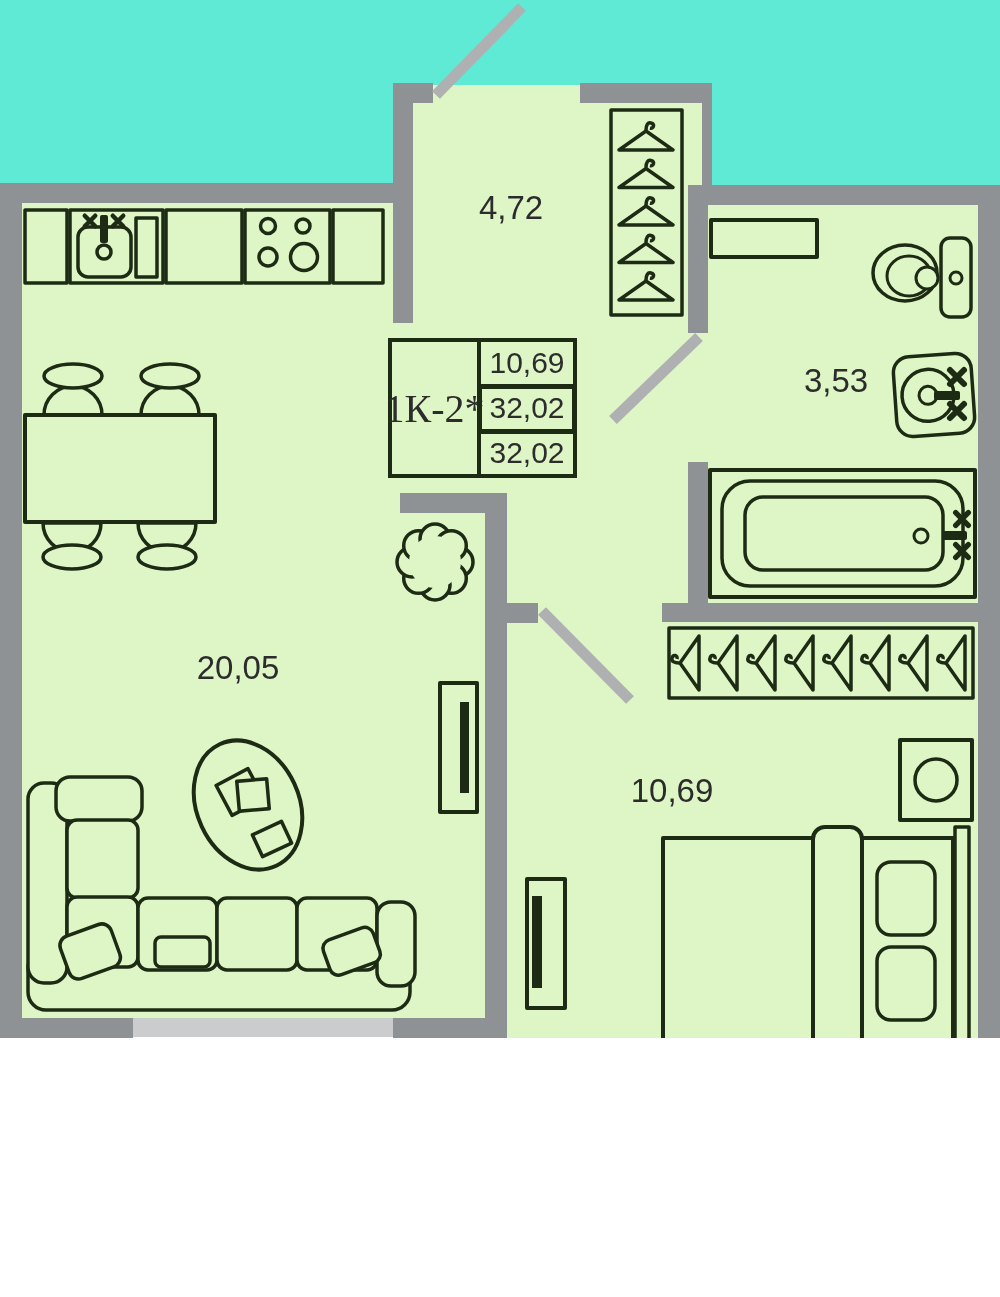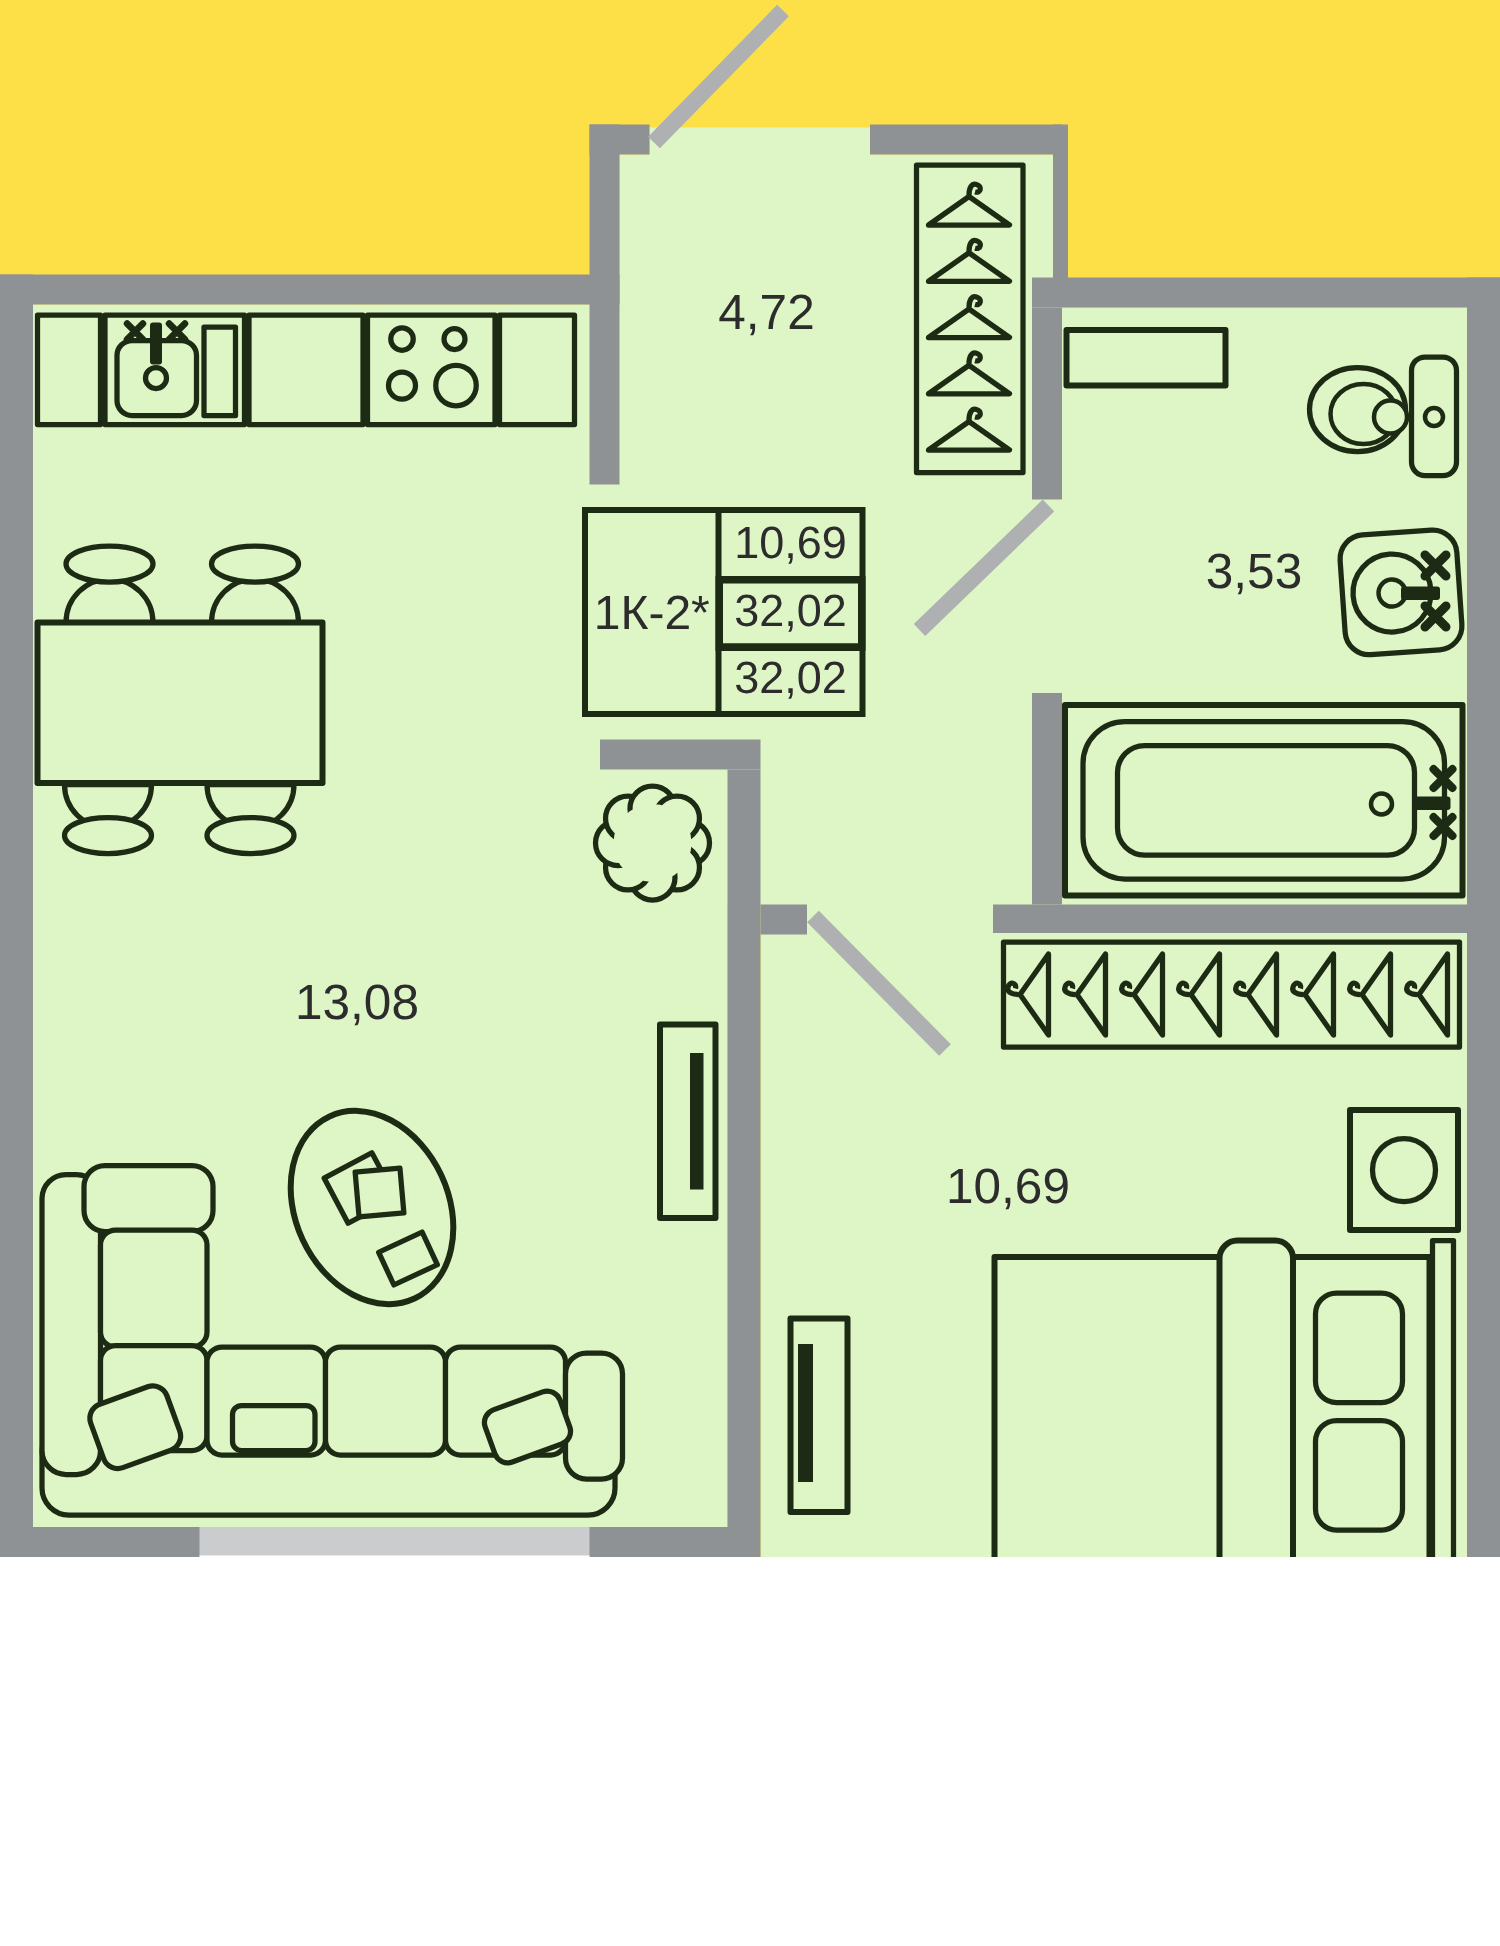--- a/index.html
+++ b/index.html
@@ -1,28 +1,28 @@
 <!DOCTYPE html>
 <html><head>
 <meta charset="utf-8">
 <style>
   html,body{margin:0;padding:0;background:#ffffff;}
-  #plan{position:relative;width:1000px;height:1038px;background:#fde047;overflow:hidden;
+  #plan{position:relative;width:1000px;height:1038px;background:#5eead4;overflow:hidden;
         font-family:"Liberation Sans","DejaVu Sans",sans-serif;}
   .floor{position:absolute;background:#def5c6;}
   .wall{position:absolute;background:#8f9294;}
   .win{position:absolute;background:#caccce;}
   .winpane{position:absolute;background:#ffffff;}
   #furniture{position:absolute;left:0;top:0;}
   .roomlabel{position:absolute;transform:translate(-50%,-50%);color:#2c2c2c;
              font-size:33px;white-space:nowrap;}
   .infobox{position:absolute;left:388px;top:338px;width:189px;height:140px;
            border:4px solid #1d2b14;background:#def5c6;display:flex;box-sizing:border-box;}
   .ib-left{width:85px;border-right:4px solid #1d2b14;display:flex;align-items:center;
-           justify-content:center;font-size:32px;color:#2c2c2c;}
+           justify-content:center;font-size:40px;color:#2c2c2c;font-family:Liberation Serif, serif;}
   .ib-rows{flex:1;display:flex;flex-direction:column;}
   .ib-rows>div{flex:1;display:flex;align-items:center;justify-content:center;
            font-size:30px;color:#2c2c2c;border-bottom:3px solid #1d2b14;}
   .ib-rows>div:last-child{border-bottom:none;}
   .ib-em{position:absolute;left:85px;top:42px;width:100px;height:50px;
          border:5px solid #1d2b14;box-sizing:border-box;pointer-events:none;}
 </style>
 </head>
 <body>
 
@@ -229,21 +229,21 @@
       <rect x="509" y="1157" width="178" height="78" stroke-width="4.5"></rect>
       <g>
         <path d="M517,1184 L543,1176 L549,1209 L523,1217 Z"></path>
         <path d="M543,1176 L558,1181 L564,1212 L549,1209 Z"></path>
       </g>
     </g>
   </svg>
 
   <div class="roomlabel" style="left:511px;top:208px;">4,72</div>
   <div class="roomlabel" style="left:836px;top:381px;">3,53</div>
-  <div class="roomlabel" style="left:238px;top:668px;">13,08</div>
+  <div class="roomlabel" style="left:238px;top:668px;">20,05</div>
   <div class="roomlabel" style="left:672px;top:791px;">10,69</div>
 
   <div class="infobox">
     <div class="ib-left">1К-2*</div>
     <div class="ib-rows">
       <div>10,69</div>
       <div>32,02</div>
       <div>32,02</div>
     </div>
     <div class="ib-em"></div>

